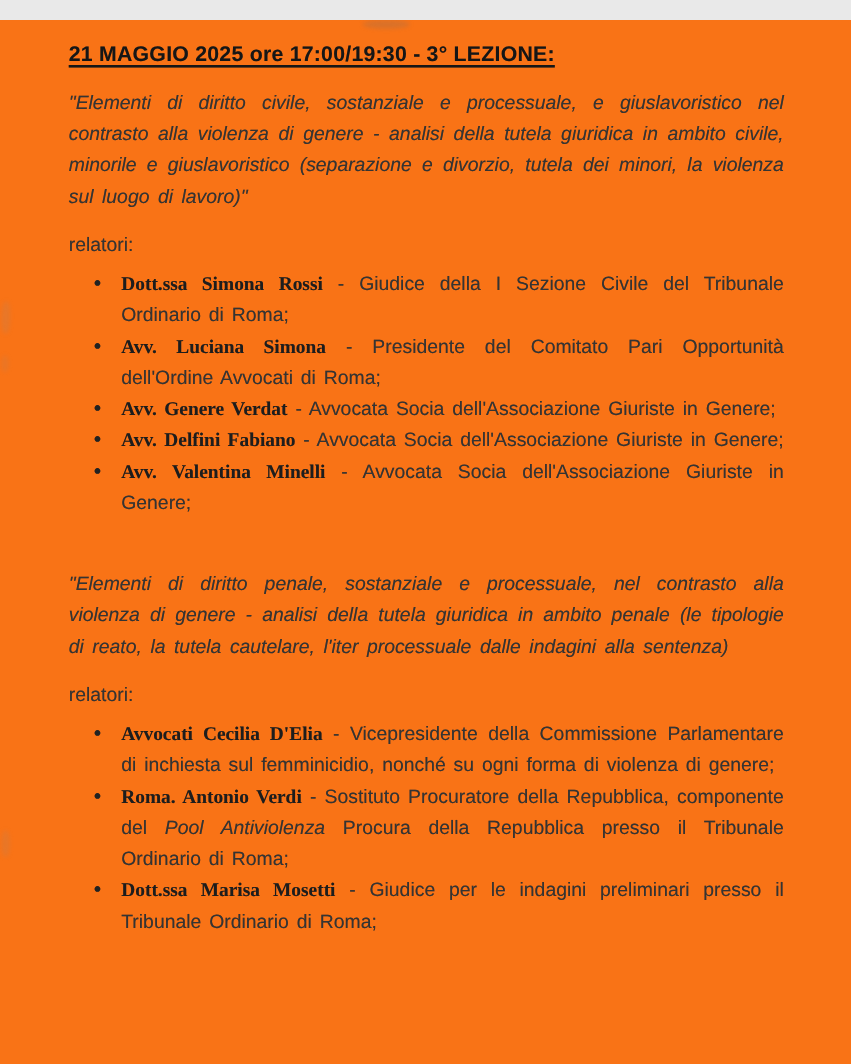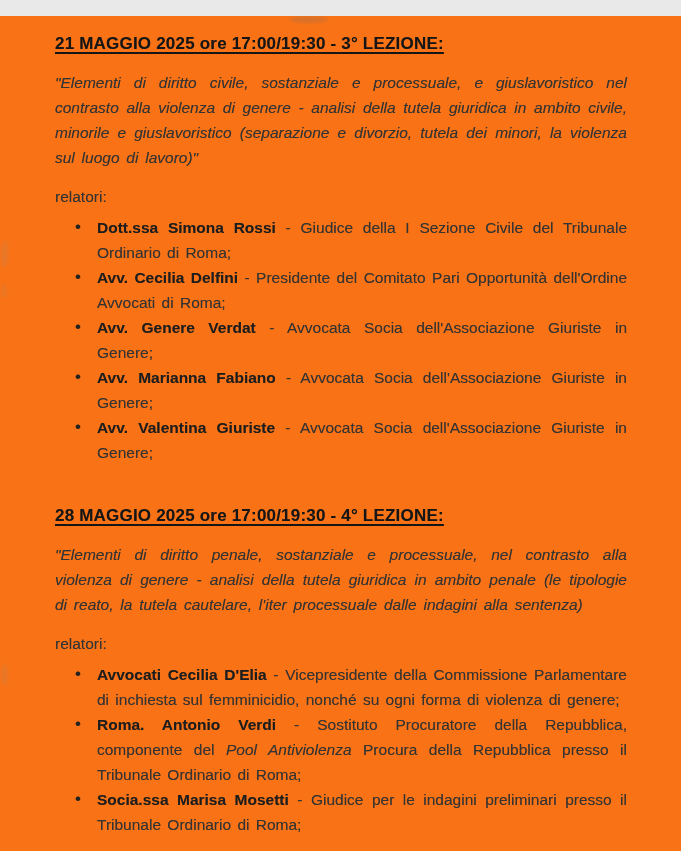--- a/index.html
+++ b/index.html
@@ -52,21 +52,21 @@
     line-height: 25px;
     word-spacing: 2px;
   }
   ul.speakers li .bullet {
     position: absolute;
     left: 20px;
     top: -1px;
     font-size: 17px;
     color: #222;
   }
-  .s-name { font-weight: 700; color: #1d1d1d; }
+  .s-name { font-weight: 700; color: #1d1d1d; font-family: Liberation Serif, serif; }
   .s-it { }
   section + section { margin-top: 40px; }
   
   .artifact {
     position: absolute;
     pointer-events: none;
     filter: blur(1.5px);
   }
   .artifact.smudge-top { left: 290px; top: 0; width: 38px; height: 7px; background: rgba(110,110,110,0.22); border-radius: 50%; }
   .artifact.edge-1 { left: 1px; top: 225px; width: 7px; height: 26px; background: rgba(140,140,140,0.16); border-radius: 60% 40% 50% 50%; }
@@ -87,50 +87,49 @@
     <h2 class="heading">21 MAGGIO 2025 ore 17:00/19:30 - 3° LEZIONE:</h2>
     <p class="desc">"Elementi di diritto civile, sostanziale e processuale, e giuslavoristico nel contrasto alla violenza di genere - analisi della tutela giuridica in ambito civile, minorile e giuslavoristico (separazione e divorzio, tutela dei minori, la violenza sul luogo di lavoro)"</p>
     <p class="relatori">relatori:</p>
     <ul class="speakers">
       <li>
         <span class="bullet">•</span>
         <strong class="s-name">Dott.ssa Simona Rossi</strong><span> - Giudice della I Sezione Civile del Tribunale Ordinario di Roma;</span>
       </li>
       <li>
         <span class="bullet">•</span>
-        <strong class="s-name">Avv. Cecilia Delfini</strong><span> - Presidente del Comitato Pari Opportunità dell'Ordine Avvocati di Roma;</span>
+        <strong class="s-name">Avv. Luciana Simona</strong><span> - Presidente del Comitato Pari Opportunità dell'Ordine Avvocati di Roma;</span>
       </li>
       <li>
         <span class="bullet">•</span>
         <strong class="s-name">Avv. Genere Verdat</strong><span> - Avvocata Socia dell'Associazione Giuriste in Genere;</span>
       </li>
       <li>
         <span class="bullet">•</span>
-        <strong class="s-name">Avv. Marianna Fabiano</strong><span> - Avvocata Socia dell'Associazione Giuriste in Genere;</span>
+        <strong class="s-name">Avv. Delfini Fabiano</strong><span> - Avvocata Socia dell'Associazione Giuriste in Genere;</span>
       </li>
       <li>
         <span class="bullet">•</span>
-        <strong class="s-name">Avv. Valentina Giuriste</strong><span> - Avvocata Socia dell'Associazione Giuriste in Genere;</span>
+        <strong class="s-name">Avv. Valentina Minelli</strong><span> - Avvocata Socia dell'Associazione Giuriste in Genere;</span>
       </li>
     </ul>
   </section>
 
   <section>
-    <h2 class="heading">28 MAGGIO 2025 ore 17:00/19:30 - 4° LEZIONE:</h2>
     <p class="desc">"Elementi di diritto penale, sostanziale e processuale, nel contrasto alla violenza di genere - analisi della tutela giuridica in ambito penale (le tipologie di reato, la tutela cautelare, l'iter processuale dalle indagini alla sentenza)</p>
     <p class="relatori">relatori:</p>
     <ul class="speakers">
       <li>
         <span class="bullet">•</span>
         <strong class="s-name">Avvocati Cecilia D'Elia</strong><span> - Vicepresidente della Commissione Parlamentare di inchiesta sul femminicidio, nonché su ogni forma di violenza di genere;</span>
       </li>
       <li>
         <span class="bullet">•</span>
         <strong class="s-name">Roma. Antonio Verdi</strong><span> - Sostituto Procuratore della Repubblica, componente del </span><em class="s-it">Pool Antiviolenza</em><span> Procura della Repubblica presso il Tribunale Ordinario di Roma;</span>
       </li>
       <li>
         <span class="bullet">•</span>
-        <strong class="s-name">Socia.ssa Marisa Mosetti</strong><span> - Giudice per le indagini preliminari presso il Tribunale Ordinario di Roma;</span>
+        <strong class="s-name">Dott.ssa Marisa Mosetti</strong><span> - Giudice per le indagini preliminari presso il Tribunale Ordinario di Roma;</span>
       </li>
     </ul>
   </section>
 
 </div>
 
 </body></html>

